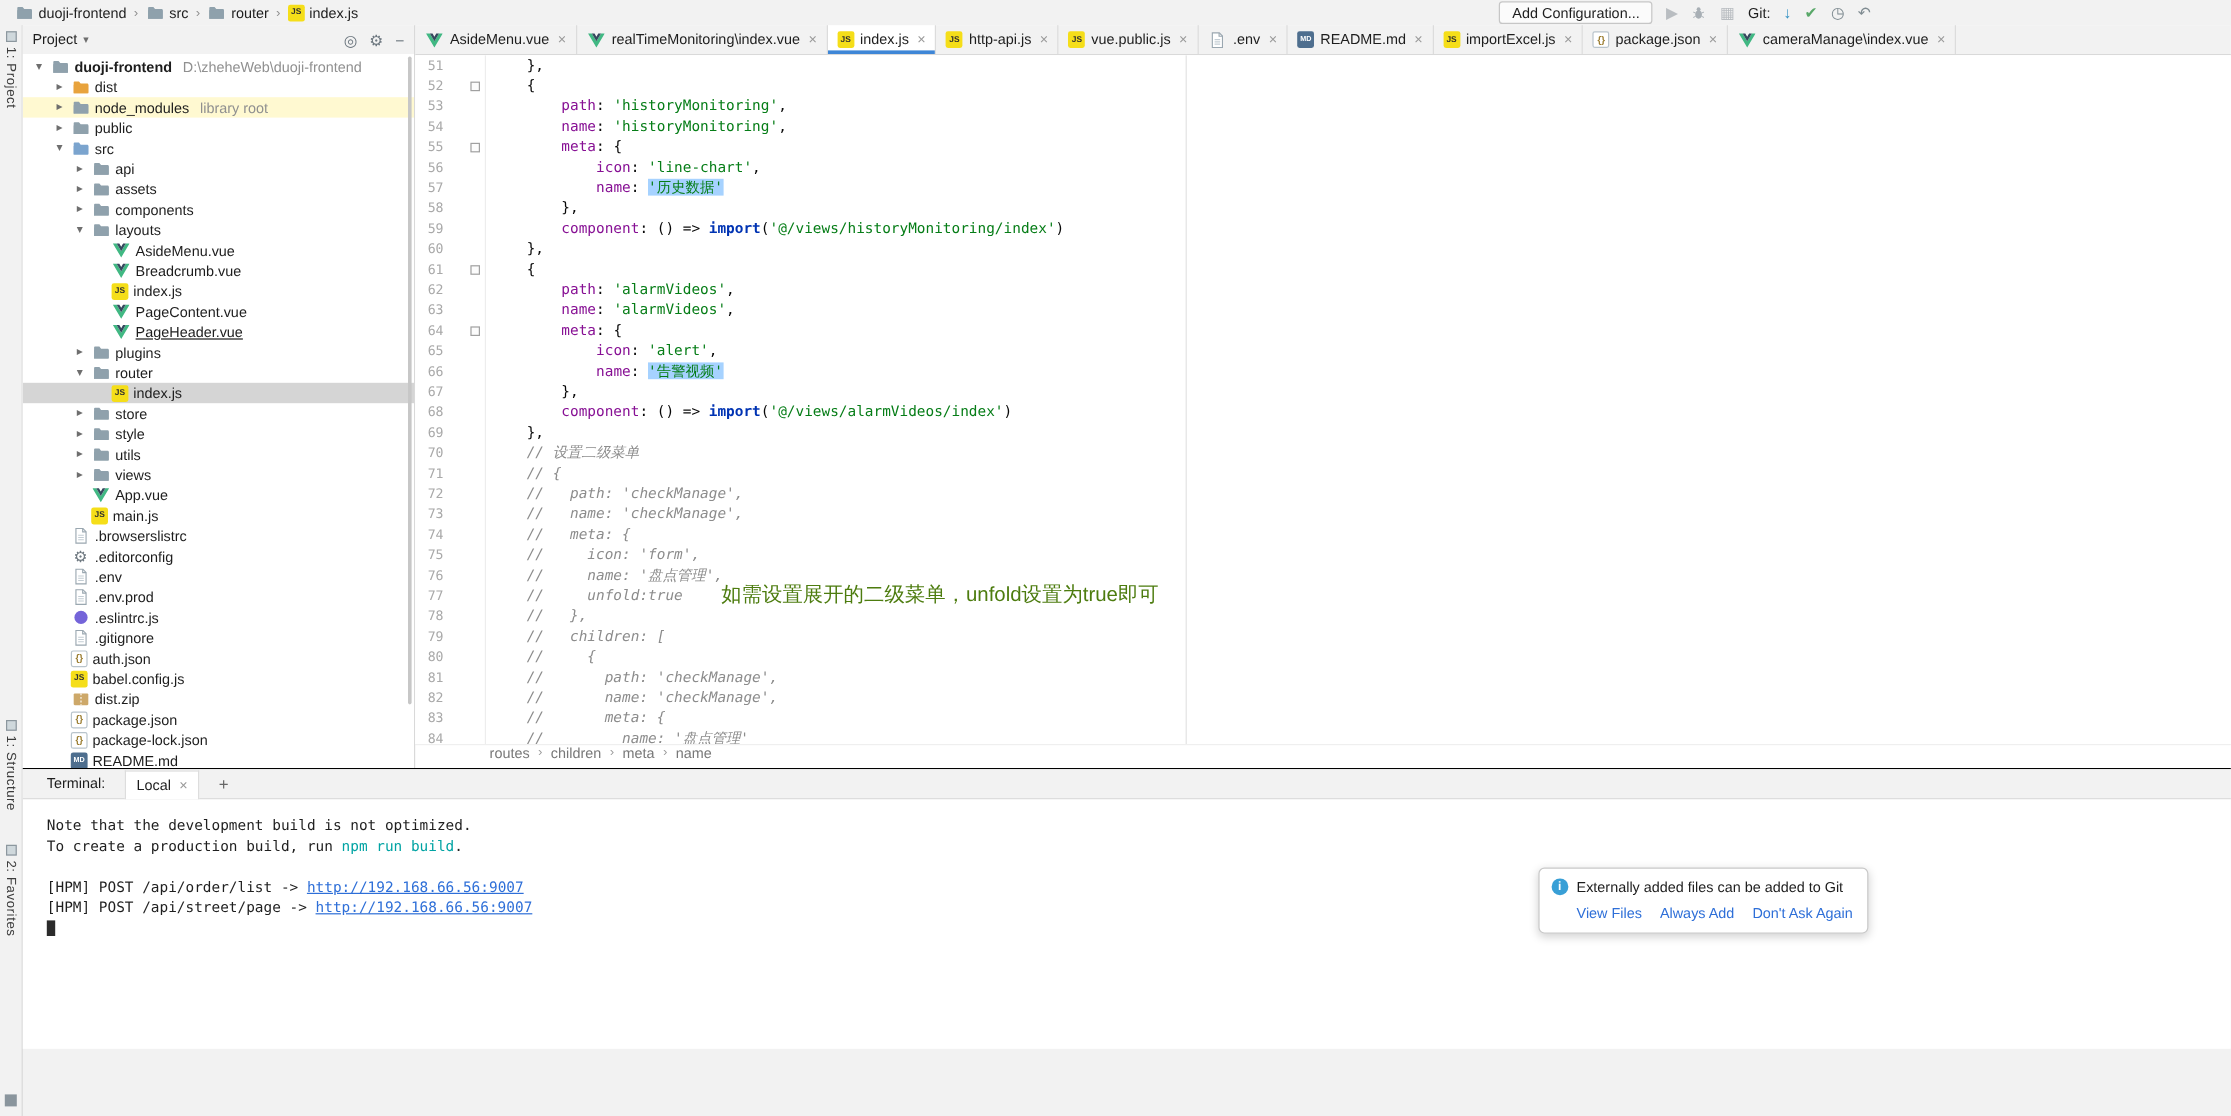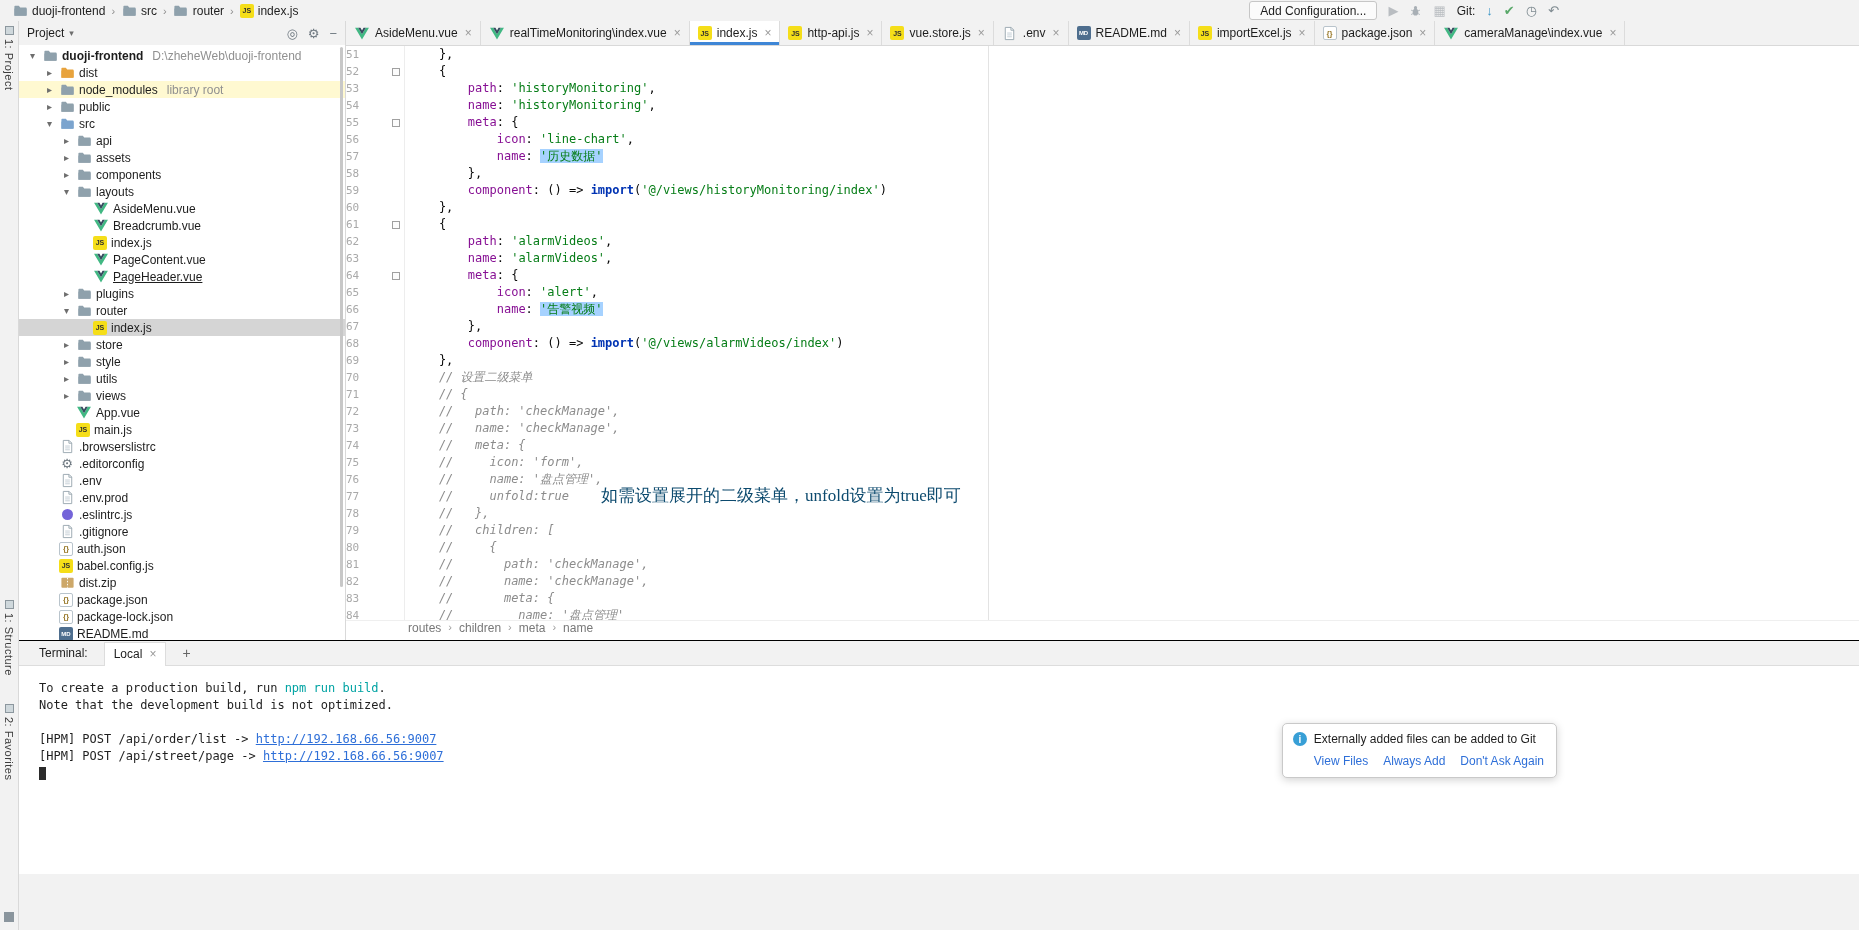--- a/index.html
+++ b/index.html
@@ -55,27 +55,27 @@
 
 .editorcol{flex:1;display:flex;flex-direction:column;min-width:0;background:#FFF}
 .tabbar{height:25px;background:#F2F2F2;display:flex;align-items:stretch;border-bottom:1px solid #D9D9D9;flex:none}
 .tab{display:flex;align-items:center;padding:0 8px;gap:5px;border-right:1px solid #DCDCDC;position:relative;cursor:pointer}
 .tab.active{background:#FFF}
 .tab.active::after{content:"";position:absolute;left:0;right:0;bottom:0;height:3px;background:#3E86D6}
 .tablabel{white-space:nowrap}
 .tabclose{color:#9A9A9A;font-size:12px;margin-left:2px}
 .editor{flex:1;position:relative;overflow:hidden;background:#FFF;font-family:"DejaVu Sans Mono","Liberation Mono",monospace;font-size:12px}
 .codeline{display:flex;height:17px;line-height:17px;white-space:pre}
-.lnum{width:42px;text-align:left;color:#A9A9A9;padding-right:8px;flex:none;font-size:11px;cursor:pointer}
+.lnum{width:42px;text-align:center;color:#A9A9A9;padding-right:8px;flex:none;font-size:11px;cursor:pointer}
 .fold{width:16px;flex:none;display:flex;align-items:center;justify-content:center}
 .foldbox{width:8px;height:8px;border:1px solid #A0A0A0;background:#FCFCFC;cursor:pointer}
 .lcode{padding-left:6px}
 .gutterline{position:absolute;left:58px;top:0;bottom:0;width:1px;background:#EDEDED}
 .marginguide{position:absolute;left:642px;top:0;bottom:0;width:1px;background:#E3E3E3}
-.annotation{position:absolute;left:255px;top:438px;font-family:Liberation Serif, serif;font-size:17px;color:#0c4a6e;white-space:nowrap}
+.annotation{position:absolute;left:255px;top:438px;font-family:Liberation Sans, sans-serif;font-size:17px;color:#4d7c0f;white-space:nowrap}
 .p{color:#080808}
 .k{color:#871094}
 .s{color:#067D17}
 .sh{color:#067D17;background:#A6D2FF}
 .kw{color:#0033B3;font-weight:bold}
 .c{color:#8C8C8C;font-style:italic}
 .ebread{height:20px;display:flex;padding-left:62px;gap:7px;color:#787878;background:#FFF;border-top:1px solid #EFEFEF;flex:none}
 .bsep{color:#9C9C9C;font-size:11px}
 .bitem{cursor:pointer}
 
@@ -534,21 +534,21 @@
                 <span class="tablabel">index.js</span>
                 <span class="tabclose">×</span>
               </div>
               <div class="tab">
                 <span class="ic fico js">JS</span>
                 <span class="tablabel">http-api.js</span>
                 <span class="tabclose">×</span>
               </div>
               <div class="tab">
                 <span class="ic fico js">JS</span>
-                <span class="tablabel">vue.store.js</span>
+                <span class="tablabel">vue.public.js</span>
                 <span class="tabclose">×</span>
               </div>
               <div class="tab">
                 <span class="ic">
                   <svg width="15" height="15" viewBox="0 0 16 16">
                     <path d="M3.5 1.5h6.2l2.8 2.8v10.2h-9z" fill="#FFF" stroke="#9AA7B0"></path>
                     <path d="M9.5 1.5v3h3" fill="none" stroke="#9AA7B0"></path>
                     <path d="M5.5 7.5h5M5.5 9.5h5M5.5 11.5h5" stroke="#C3CDD4"></path>
                   </svg>
                 </span>
@@ -638,22 +638,22 @@
       <div class="terminal">
         <div class="thead">
           <span class="tlabel">Terminal:</span>
           <span class="ttab">
             <span>Local</span>
             <span class="tclose">×</span>
           </span>
           <span class="tplus">+</span>
         </div>
         <div class="tbody" id="tbody">
+            <div class="tline"><span class="tt">Note that the development build is not optimized.</span></div>
             <div class="tline"><span class="tt">To create a production build, run </span><span class="cmd">npm run build</span><span class="tt">.</span></div>
-            <div class="tline"><span class="tt">Note that the development build is not optimized.</span></div>
             <div class="tline"></div>
             <div class="tline"><span class="tt">[HPM] POST /api/order/list -&gt; </span><span class="link">http://192.168.66.56:9007</span></div>
             <div class="tline"><span class="tt">[HPM] POST /api/street/page -&gt; </span><span class="link">http://192.168.66.56:9007</span></div>
             <div class="tline"><span class="cursorblock"></span></div>
           </div>
       </div>
     </div>
   </div>
 
   <div class="notif">

